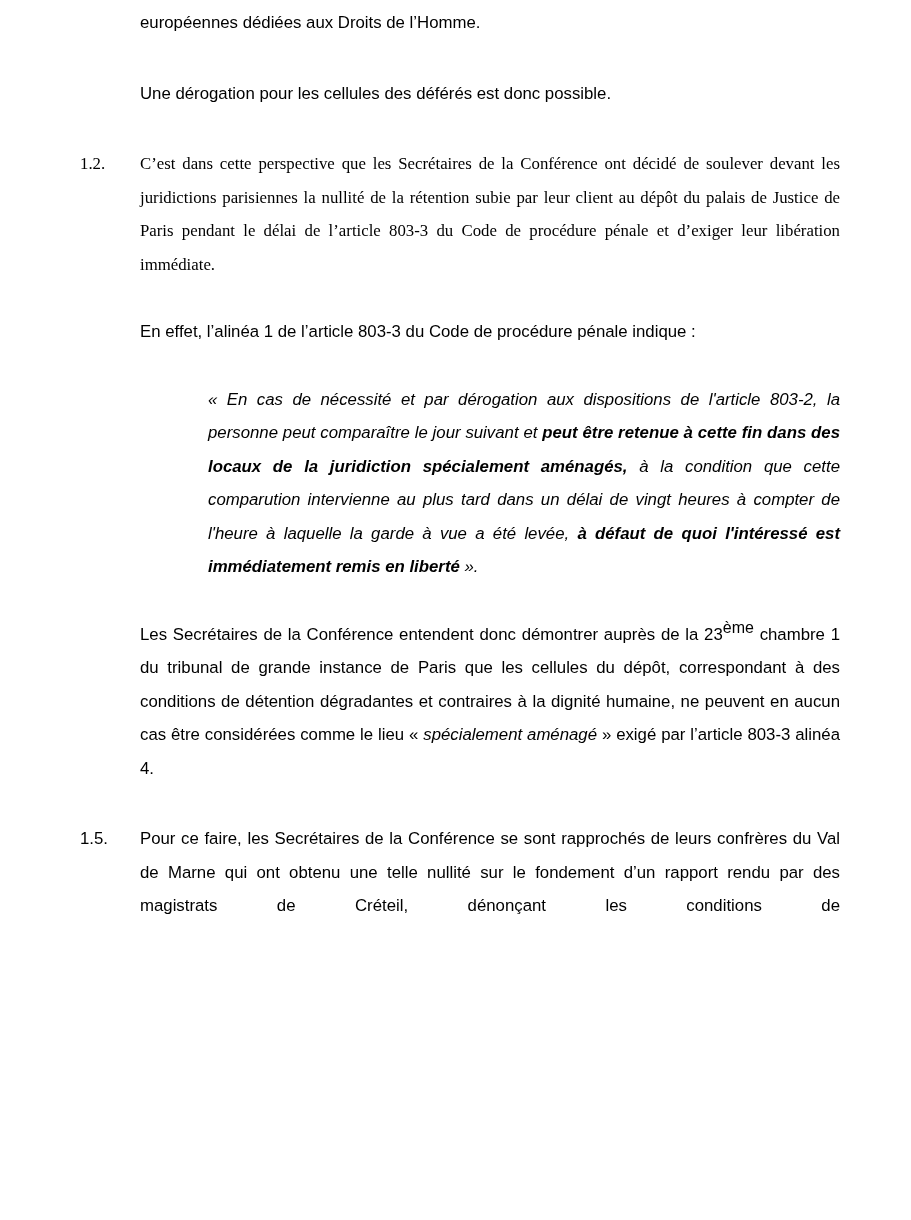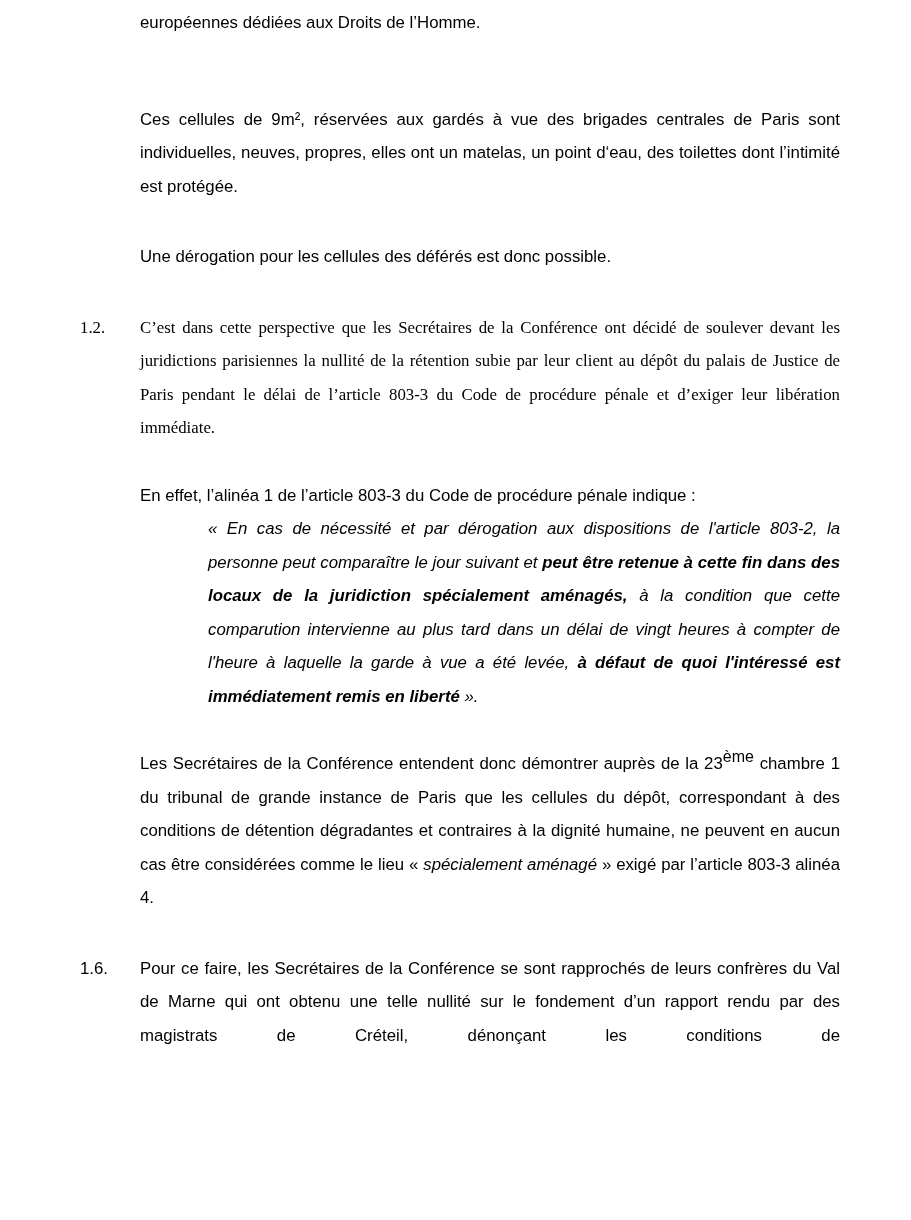--- a/index.html
+++ b/index.html
@@ -37,20 +37,21 @@
     width: 60px;
   }
   .sect .body {
     flex: 1 1 auto;
     text-align: justify;
   }
   .s12 { margin-top: 37px; font-family: Liberation Serif, serif; }
   .s13 { margin-top: 37px; }
   .s13 .body { text-align-last: justify; }
   .quote {
+    margin-top: 34px;
     margin-left: 128px;
     text-align: justify;
     font-style: italic;
   }
   .quote .b { font-weight: bold; }
   .p5 { margin-top: 34px; }
   .sup {
     font-size: 16px;
     position: relative;
     top: -7px;
@@ -65,35 +66,34 @@
     line-height: 24px;
   }
 </style>
 </head>
 <body>
 
 <div class="page">
 
   <p class="para p1">européennes dédiées aux Droits de l’Homme.</p>
 
-  <p class="para p2">Ces cellules de 9m², réservées aux gardés à vue des brigades centrales de Paris sont individuelles, neuves, propres, elles ont un matelas, un point d‘eau, des toilettes dont l’intimité est protégée.</p>
 
   <p class="para p3">Une dérogation pour les cellules des déférés est donc possible.</p>
 
   <div class="sect s12">
     <span class="num">1.2.</span>
     <p class="body">C’est dans cette perspective que les Secrétaires de la Conférence ont décidé de soulever devant les juridictions parisiennes la nullité de la rétention subie par leur client au dépôt du palais de Justice de Paris pendant le délai de l’article 803-3 du Code de procédure pénale et d’exiger leur libération immédiate.</p>
   </div>
 
   <p class="para p4">En effet, l’alinéa 1 de l’article 803-3 du Code de procédure pénale indique :</p>
 
   <p class="quote"><span>« En cas de nécessité et par dérogation aux dispositions de l'article 803-2, la personne peut comparaître le jour suivant et </span><span class="b">peut être retenue à cette fin dans des locaux de la juridiction spécialement aménagés,</span><span> à la condition que cette comparution intervienne au plus tard dans un délai de vingt heures à compter de l'heure à laquelle la garde à vue a été levée, </span><span class="b">à défaut de quoi l'intéressé est immédiatement remis en liberté</span><span> ».</span></p>
 
   <p class="para p5"><span>Les Secrétaires de la Conférence entendent donc démontrer auprès de la 23</span><span class="sup">ème</span><span> chambre 1 du tribunal de grande instance de Paris que les cellules du dépôt, correspondant à des conditions de détention dégradantes et contraires à la dignité humaine, ne peuvent en aucun cas être considérées comme le lieu «&nbsp;</span><span class="it">spécialement aménagé</span><span>&nbsp;» exigé par l’article 803-3 alinéa 4.</span></p>
 
   <div class="sect s13">
-    <span class="num">1.6.</span>
+    <span class="num">1.5.</span>
     <p class="body">Pour ce faire, les Secrétaires de la Conférence se sont rapprochés de leurs confrères du Val de Marne qui ont obtenu une telle nullité sur le fondement d’un rapport rendu par des magistrats de Créteil, dénonçant les conditions de</p>
   </div>
 
   <div class="page-number">15</div>
 
 </div>
 
 </body></html>

